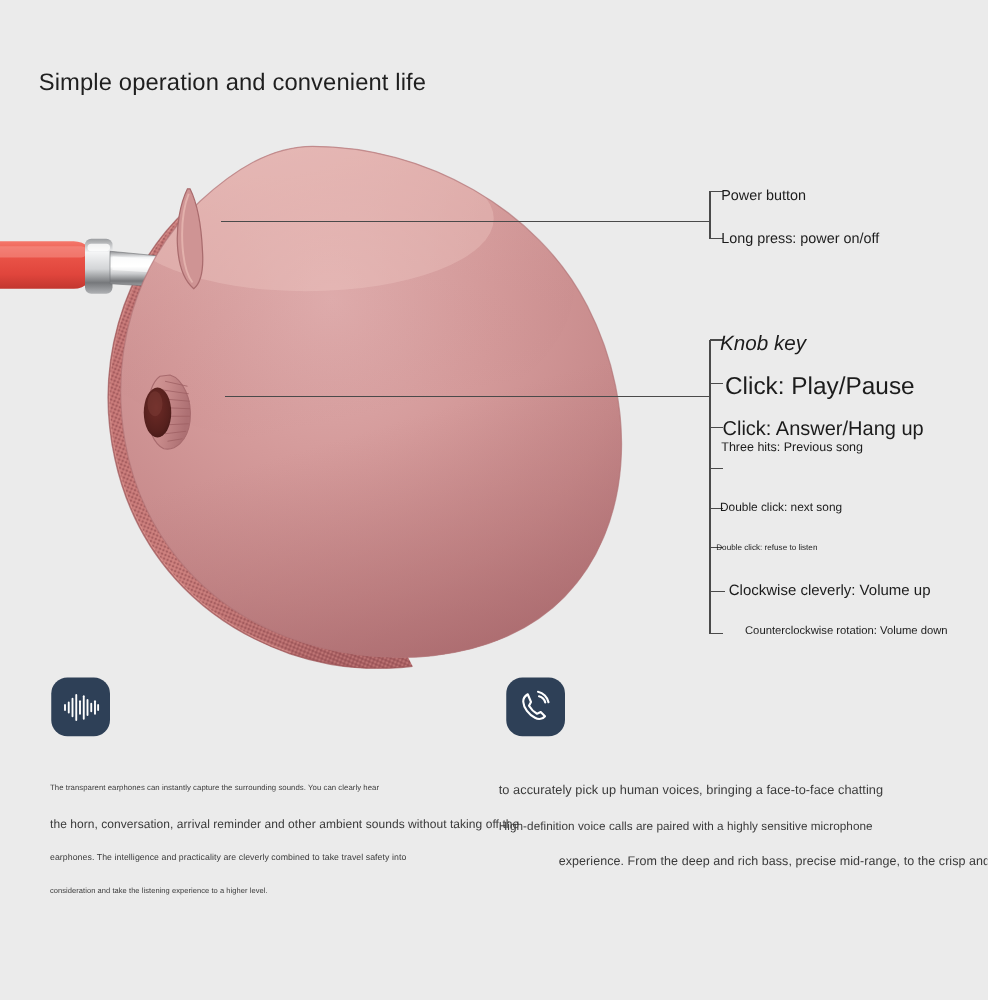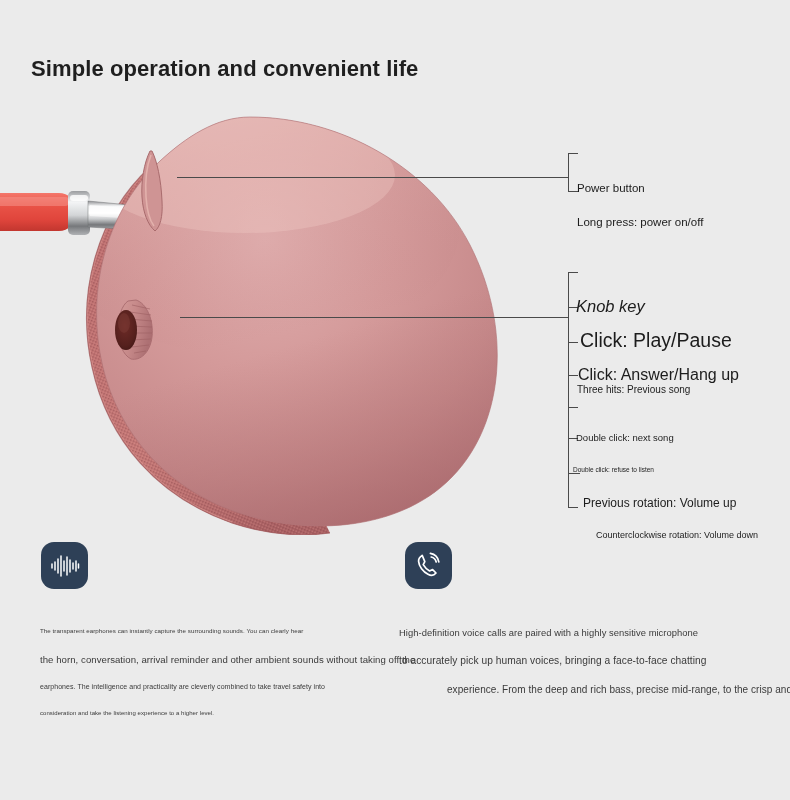--- a/index.html
+++ b/index.html
@@ -22,22 +22,22 @@
     position: absolute;
     inset: 0;
     background: #ebebeb;
   }
 
   
   .title {
     position: absolute;
     left: 31px;
     top: 56px;
-    font-size: 22px;
-    font-weight: 700;
+    font-size: 19px;
+    font-weight: 400;
     letter-spacing: .1px;
     color: #1f1f1f;
     white-space: nowrap;
   }
 
   
   .product {
     position: absolute;
     left: 0px;
     top: 105px;
@@ -55,21 +55,20 @@
     height: 430px;
     pointer-events: none;
   }
   .callouts svg { display: block; overflow: visible; }
 
   .labels {
     position: absolute;
     left: 0; top: 0;
     width: 790px;
     height: 624px;
-    margin-top: 31px;
   }
   .label {
     position: absolute;
     white-space: nowrap;
     color: #1c1c1c;
     line-height: 1;
   }
 
   
   .lb-power      { left: 577px; top: 152px;  font-size: 11.5px; }
@@ -323,21 +322,21 @@
   <div class="labels">
     <div class="label lb-power">Power button</div>
     <div class="label lb-longpress">Long press: power on/off</div>
 
     <div class="label lb-knob">Knob key</div>
     <div class="label lb-playpause">Click: Play/Pause</div>
     <div class="label lb-answer">Click: Answer/Hang up</div>
     <div class="label lb-threehits">Three hits: Previous song</div>
     <div class="label lb-dblnext">Double click: next song</div>
     <div class="label lb-dblrefuse">Double click: refuse to listen</div>
-    <div class="label lb-cw">Previous rotation: Volume up</div>
+    <div class="label lb-cw">Clockwise cleverly: Volume up</div>
     <div class="label lb-ccw">Counterclockwise rotation: Volume down</div>
   </div>
 
   <div class="feature-icon icon-wave" style="background:#2e4057;">
     <svg width="30" height="22" viewBox="0 0 30 22" xmlns="http://www.w3.org/2000/svg">
       <g stroke="#ffffff" stroke-width="1.5" stroke-linecap="round">
         <line x1="2" y1="9" x2="2" y2="13"></line>
         <line x1="5" y1="7" x2="5" y2="15"></line>
         <line x1="8" y1="4" x2="8" y2="18"></line>
         <line x1="11" y1="1" x2="11" y2="21"></line>
@@ -367,18 +366,18 @@
                  L17.6 17.6 L14.6 19.0
                  C12.2 17.6, 9.6 15.0, 8.2 12.6
                  L9.8 9.6 Z"></path>
         <path d="M16.2 5.0 C18.6 5.6, 20.6 7.6, 21.2 10.0"></path>
         <path d="M15.4 1.4 C19.6 2.2, 23.0 5.6, 23.8 9.8"></path>
       </g>
     </svg>
   </div>
 
   <div class="para para-right">
+    <span class="pline pl1">to accurately pick up human voices, bringing a face-to-face chatting</span>
     <span class="pline pl0">High-definition voice calls are paired with a highly sensitive microphone</span>
-    <span class="pline pl1">to accurately pick up human voices, bringing a face-to-face chatting</span>
     <span class="pline pl2">experience. From the deep and rich bass, precise mid-range, to the crisp and</span>
   </div>
 
 </div>
 
 </body></html>

